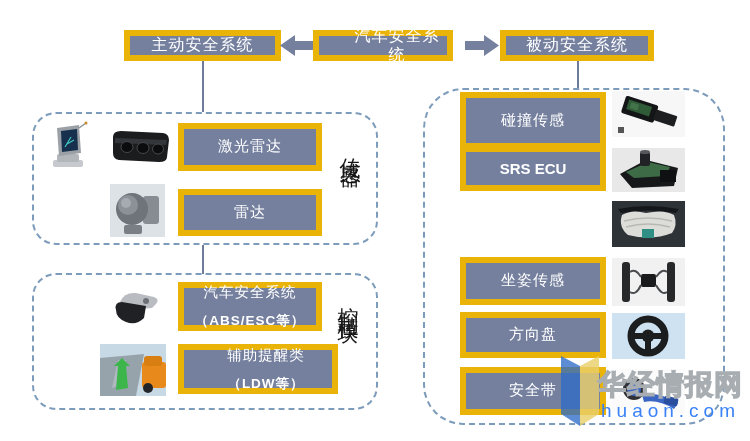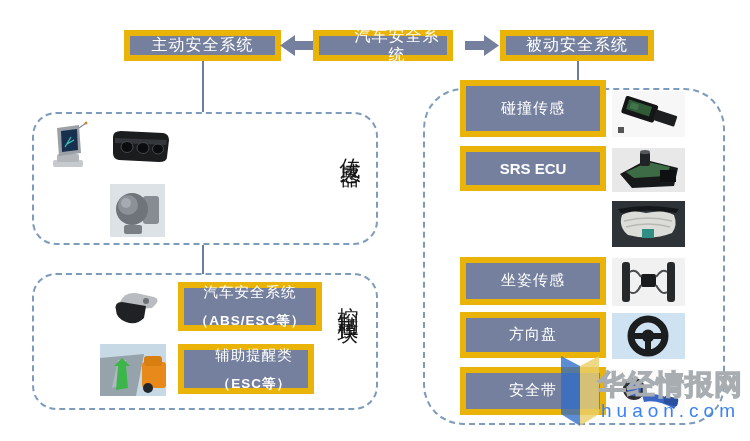--- a/index.html
+++ b/index.html
@@ -83,30 +83,32 @@
 
   <svg class="photo" style="left:107px;top:123px;" width="66" height="46" viewBox="0 0 66 46">
     <rect width="66" height="46" fill="#ffffff"></rect>
     <path d="M6 14 Q6 8 14 8 L56 10 Q62 11 62 17 L60 34 Q60 39 52 39 L12 37 Q6 36 6 30 Z" fill="#1b1c1e"></path>
     <path d="M8 15 L60 17 L59 22 L8 20 Z" fill="#33363a"></path>
     <ellipse cx="20" cy="24" rx="6" ry="5.5" fill="#0b0c0d" stroke="#45484d"></ellipse>
     <ellipse cx="36" cy="25" rx="6" ry="5.5" fill="#0b0c0d" stroke="#45484d"></ellipse>
     <ellipse cx="51" cy="26" rx="5.5" ry="5" fill="#0b0c0d" stroke="#45484d"></ellipse>
   </svg>
 
+  <div class="node node-label" style="left:178px;top:123px;width:144px;height:48px;">激光雷达</div>
 
   <svg class="photo" style="left:110px;top:184px;" width="55" height="53" viewBox="0 0 55 53">
     <rect width="55" height="53" fill="#dde2e6"></rect>
     <rect x="33" y="12" width="16" height="28" rx="3" fill="#878c92"></rect>
     <circle cx="22" cy="25" r="16" fill="#6f747a"></circle>
     <circle cx="18" cy="21" r="10" fill="#8b9197"></circle>
     <circle cx="16" cy="19" r="5" fill="#a6abb1"></circle>
     <rect x="14" y="41" width="18" height="9" rx="2" fill="#7a7f85"></rect>
   </svg>
 
+  <div class="node node-label" style="left:178px;top:189px;width:144px;height:47px;">雷达</div>
 
   <div class="vlabel" style="left:336px;top:141px;height:95px;">传感器</div>
 
   <div class="group g-round24" style="left:32px;top:273px;width:346px;height:137px;"></div>
 
   <svg class="photo" style="left:106px;top:284px;" width="60" height="48" viewBox="0 0 60 48">
     <rect width="60" height="48" fill="#ffffff"></rect>
     <path d="M14 18 Q18 8 30 9 L48 13 Q54 15 50 20 L46 24 L20 26 Z" fill="#b9bdc2"></path>
     <path d="M10 26 Q8 18 16 18 L40 22 L38 34 Q30 42 20 38 Q10 34 10 26" fill="#202124"></path>
     <circle cx="40" cy="17" r="3" fill="#6d7177"></circle>
@@ -120,30 +122,30 @@
   <svg class="photo" style="left:100px;top:344px;" width="66" height="52" viewBox="0 0 66 52">
     <rect width="66" height="52" fill="#c6d9e4"></rect>
     <polygon points="0,14 44,10 36,52 0,52" fill="#97a3ab"></polygon>
     <polygon points="18,16 26,16 24,40 12,44" fill="#aeb8bf"></polygon>
     <polygon points="14,22 22,14 30,22 26,22 28,44 16,46 18,22" fill="#3cb54a"></polygon>
     <rect x="42" y="18" width="24" height="26" rx="3" fill="#e8891b"></rect>
     <rect x="44" y="12" width="18" height="10" rx="3" fill="#d97f12"></rect>
     <circle cx="48" cy="44" r="5" fill="#22262a"></circle>
   </svg>
 
-  <div class="node node-label two-line" style="left:178px;top:344px;width:136px;height:50px;padding-left:16px;">
+  <div class="node node-label two-line" style="left:178px;top:344px;width:160px;height:50px;padding-left:16px;">
     <span class="l1">辅助提醒类</span>
-    <span class="l2">（ESC等）</span>
+    <span class="l2">（LDW等）</span>
   </div>
 
   <div class="vlabel" style="left:334px;top:291px;height:115px;">控制模块</div>
 
   <div class="group g-round40" style="left:423px;top:88px;width:302px;height:337px;"></div>
 
-  <div class="node node-label" style="left:460px;top:80px;width:146px;height:57px;">碰撞传感</div>
+  <div class="node node-label" style="left:460px;top:92px;width:146px;height:57px;">碰撞传感</div>
   <svg class="photo" style="left:612px;top:91px;" width="73" height="46" viewBox="0 0 73 46">
     <rect width="73" height="46" fill="#f7f7f7"></rect>
     <g transform="rotate(18 36 22)">
       <rect x="10" y="12" width="34" height="18" rx="2" fill="#141517"></rect>
       <rect x="14" y="15" width="24" height="10" fill="#2f5b36"></rect>
       <rect x="17" y="17" width="8" height="6" fill="#43734a"></rect>
       <rect x="43" y="16" width="22" height="11" rx="1" fill="#1d1e20"></rect>
     </g>
     <rect x="6" y="36" width="6" height="6" fill="#555555"></rect>
   </svg>

